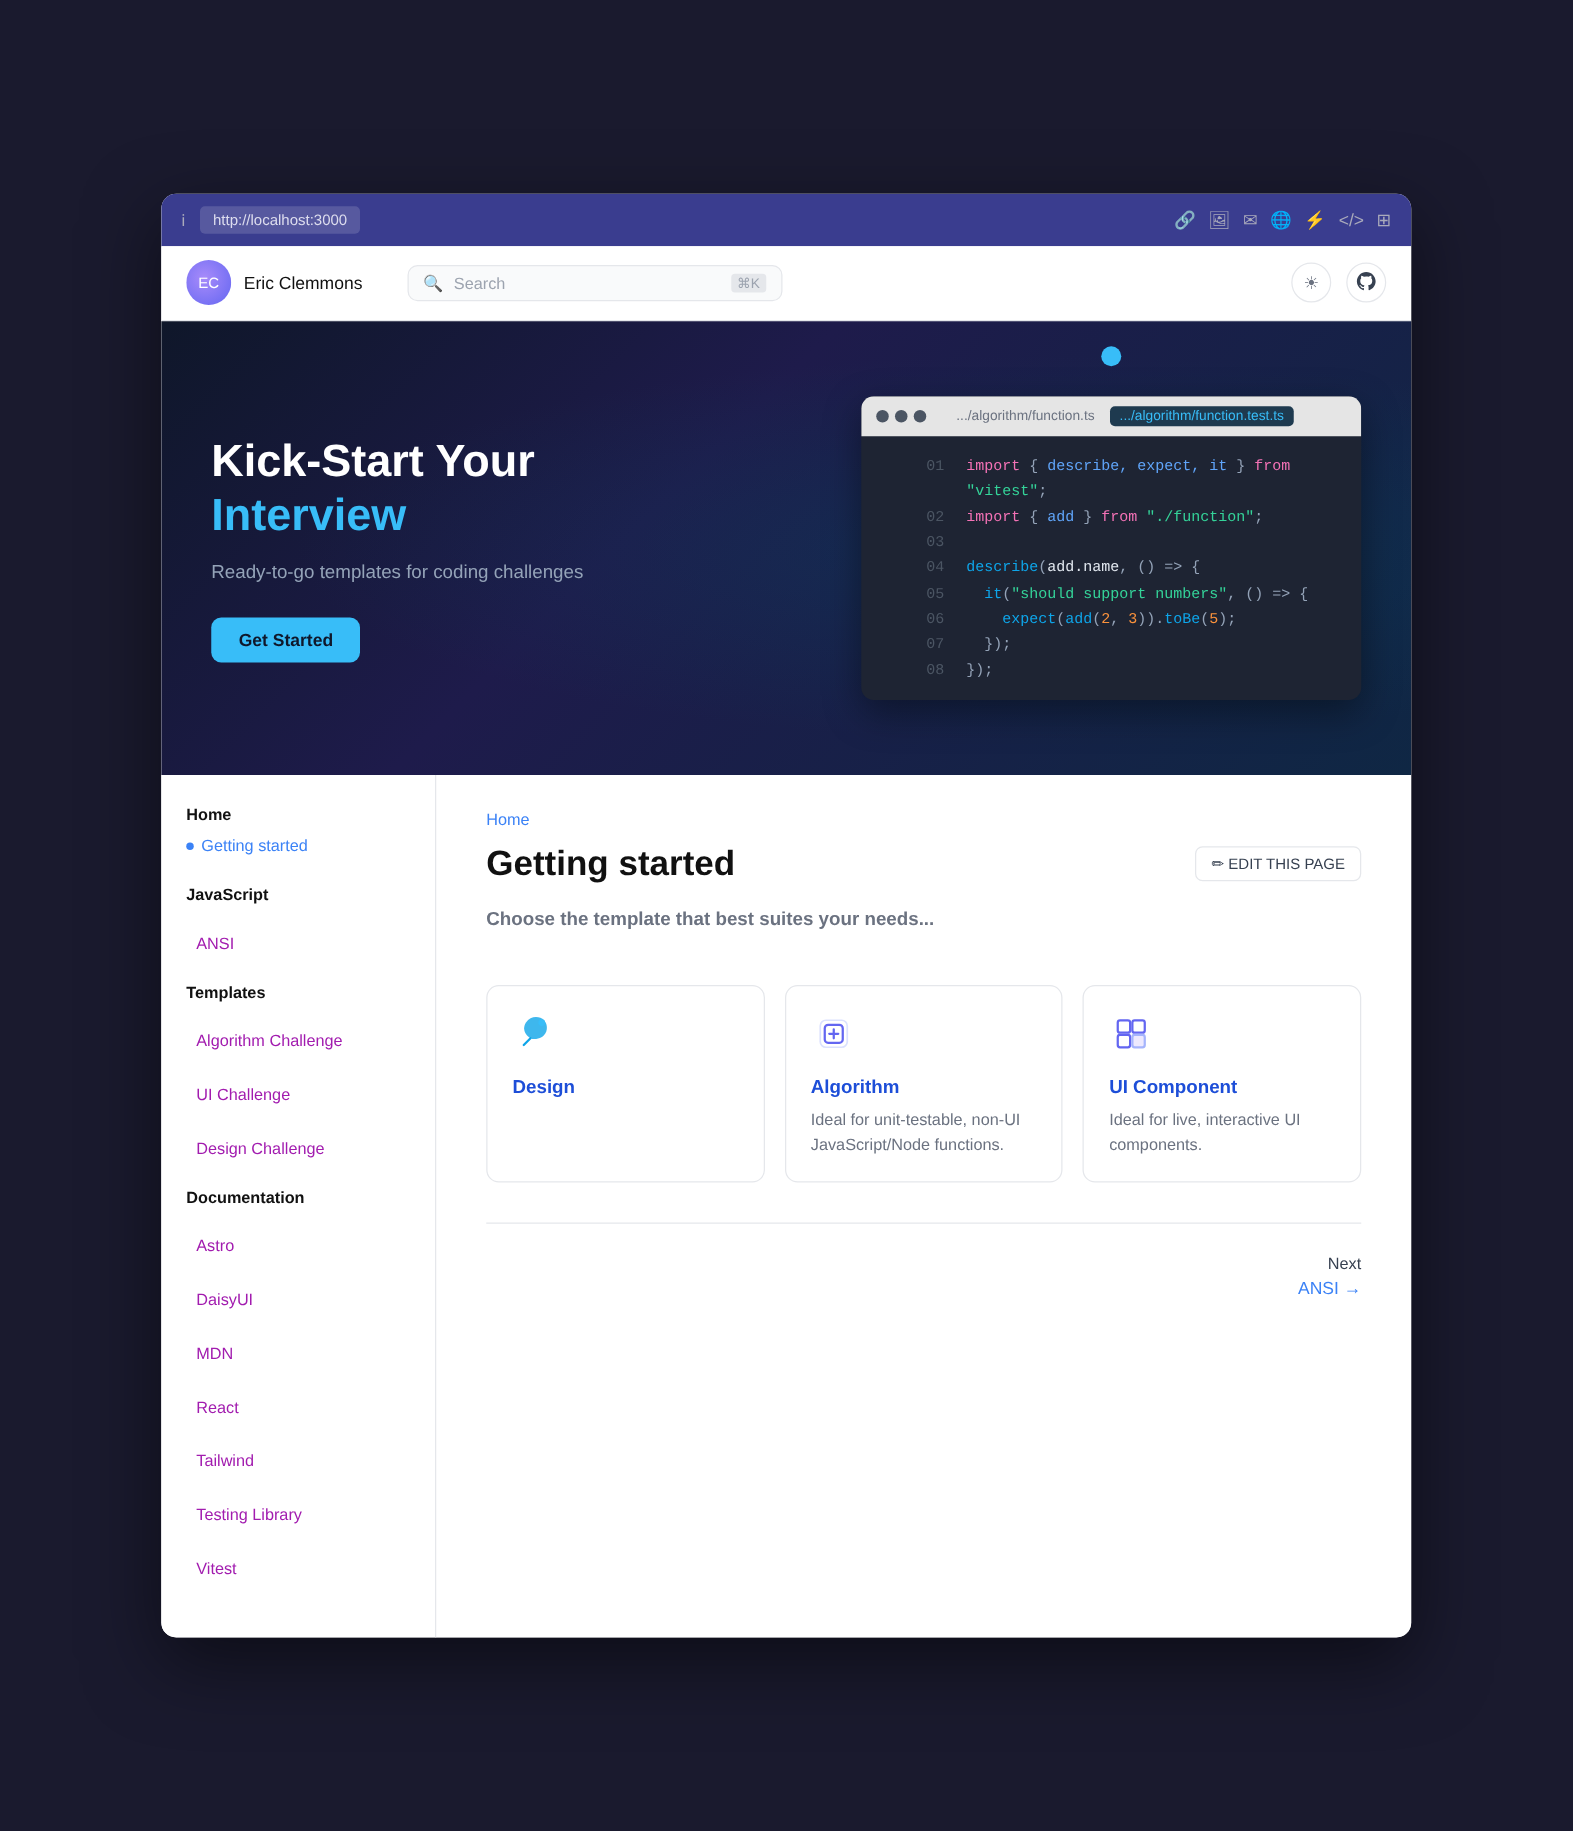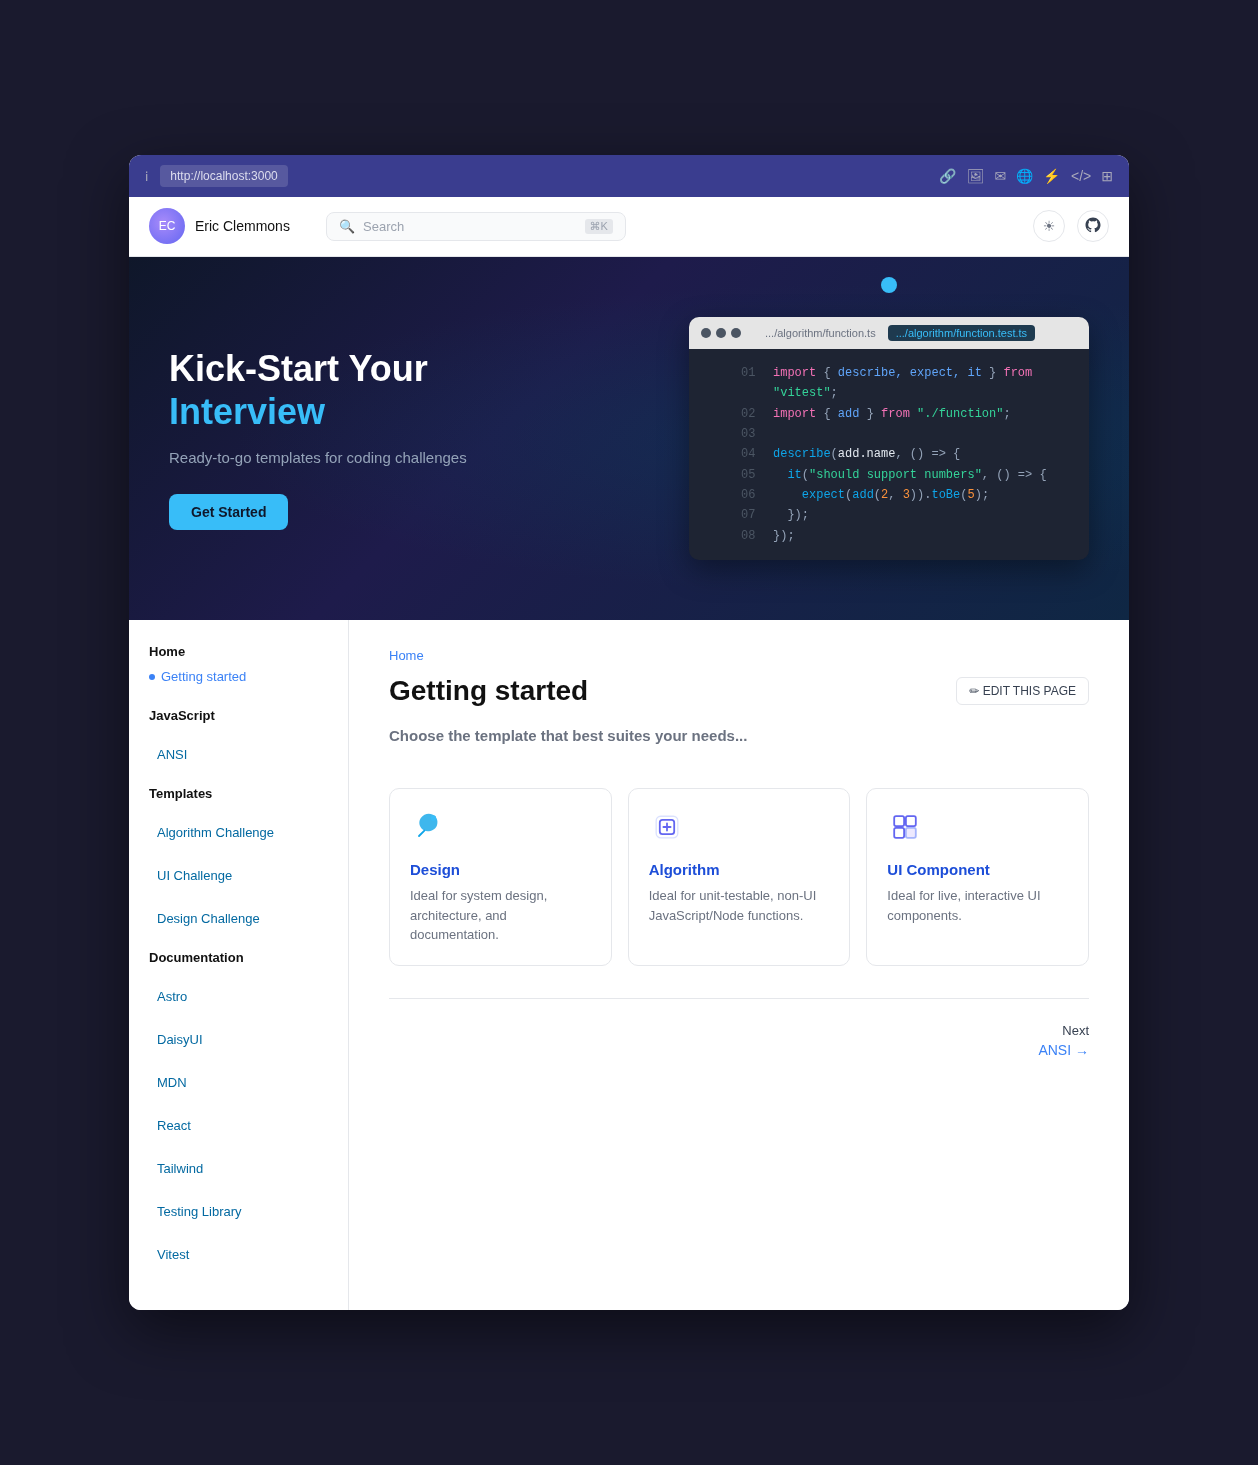--- a/index.html
+++ b/index.html
@@ -282,21 +282,21 @@
     .sidebar-item.active { color: #3b82f6; }
     .sidebar-item .dot-indicator {
       width: 6px;
       height: 6px;
       border-radius: 50%;
       background: #3b82f6;
       flex-shrink: 0;
     }
     .sidebar-item.indent {
       padding-left: 28px;
-      color: #0369a1;
+      color: #a21caf;
       margin-top: 20px;
     }
     
     .content {
       flex: 1;
       padding: 28px 40px;
     }
     .breadcrumb {
       font-size: 13px;
       color: #3b82f6;
@@ -567,21 +567,20 @@
 
         <div class="template-card">
           <div class="card-icon design-icon">
             <svg viewBox="0 0 40 40" fill="none" xmlns="http://www.w3.org/2000/svg">
               <path d="M28 8C28 8 32 12 30 18C28 24 20 26 16 24C12 22 8 16 12 10C16 4 24 4 28 8Z" fill="#0ea5e9" opacity="0.8"></path>
               <path d="M10 30L16 24" stroke="#0ea5e9" stroke-width="2" stroke-linecap="round"></path>
               <circle cx="26" cy="10" r="3" fill="#38bdf8"></circle>
             </svg>
           </div>
           <div class="card-title">Design</div>
-          <div class="card-desc">Ideal for system design, architecture, and documentation.</div>
         </div>
 
         <div class="template-card">
           <div class="card-icon algo-icon">
             <svg viewBox="0 0 40 40" fill="none" xmlns="http://www.w3.org/2000/svg">
               <rect x="12" y="12" width="16" height="16" rx="3" stroke="#6366f1" stroke-width="2" fill="none"></rect>
               <path d="M16 20h8M20 16v8" stroke="#6366f1" stroke-width="2" stroke-linecap="round"></path>
               <rect x="8" y="8" width="24" height="24" rx="5" stroke="#a5b4fc" stroke-width="1.5" fill="none" opacity="0.4"></rect>
             </svg>
           </div>

